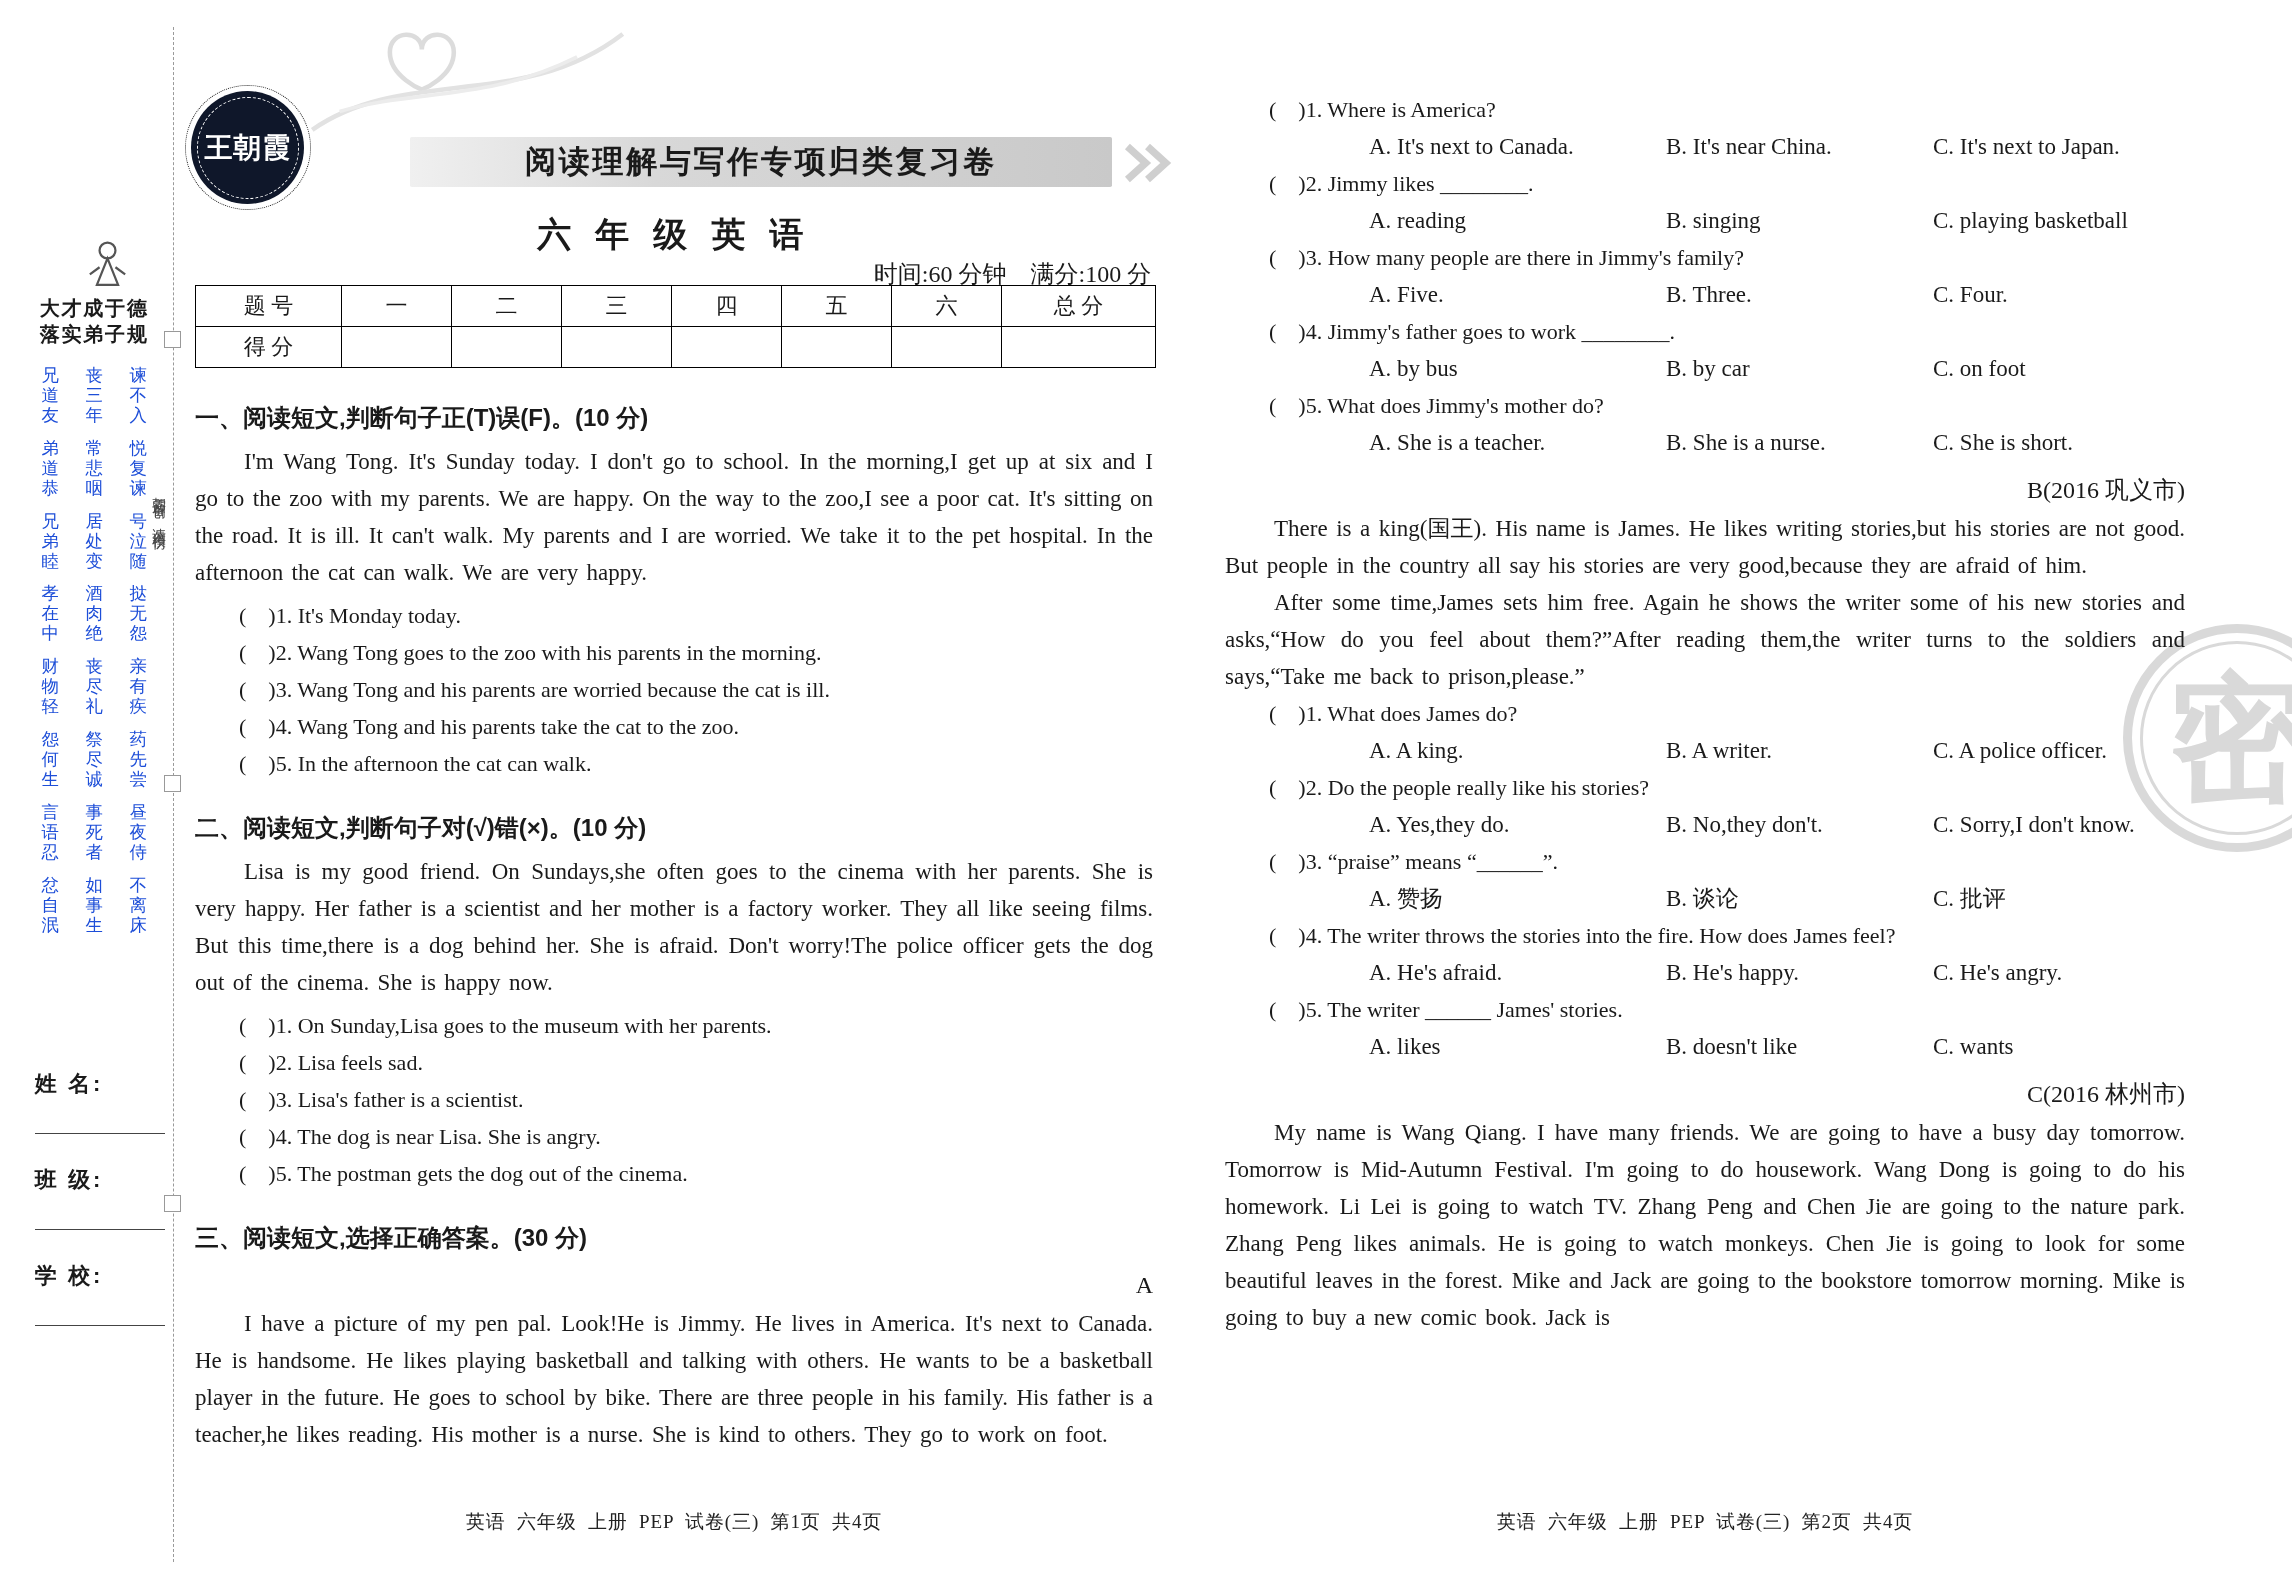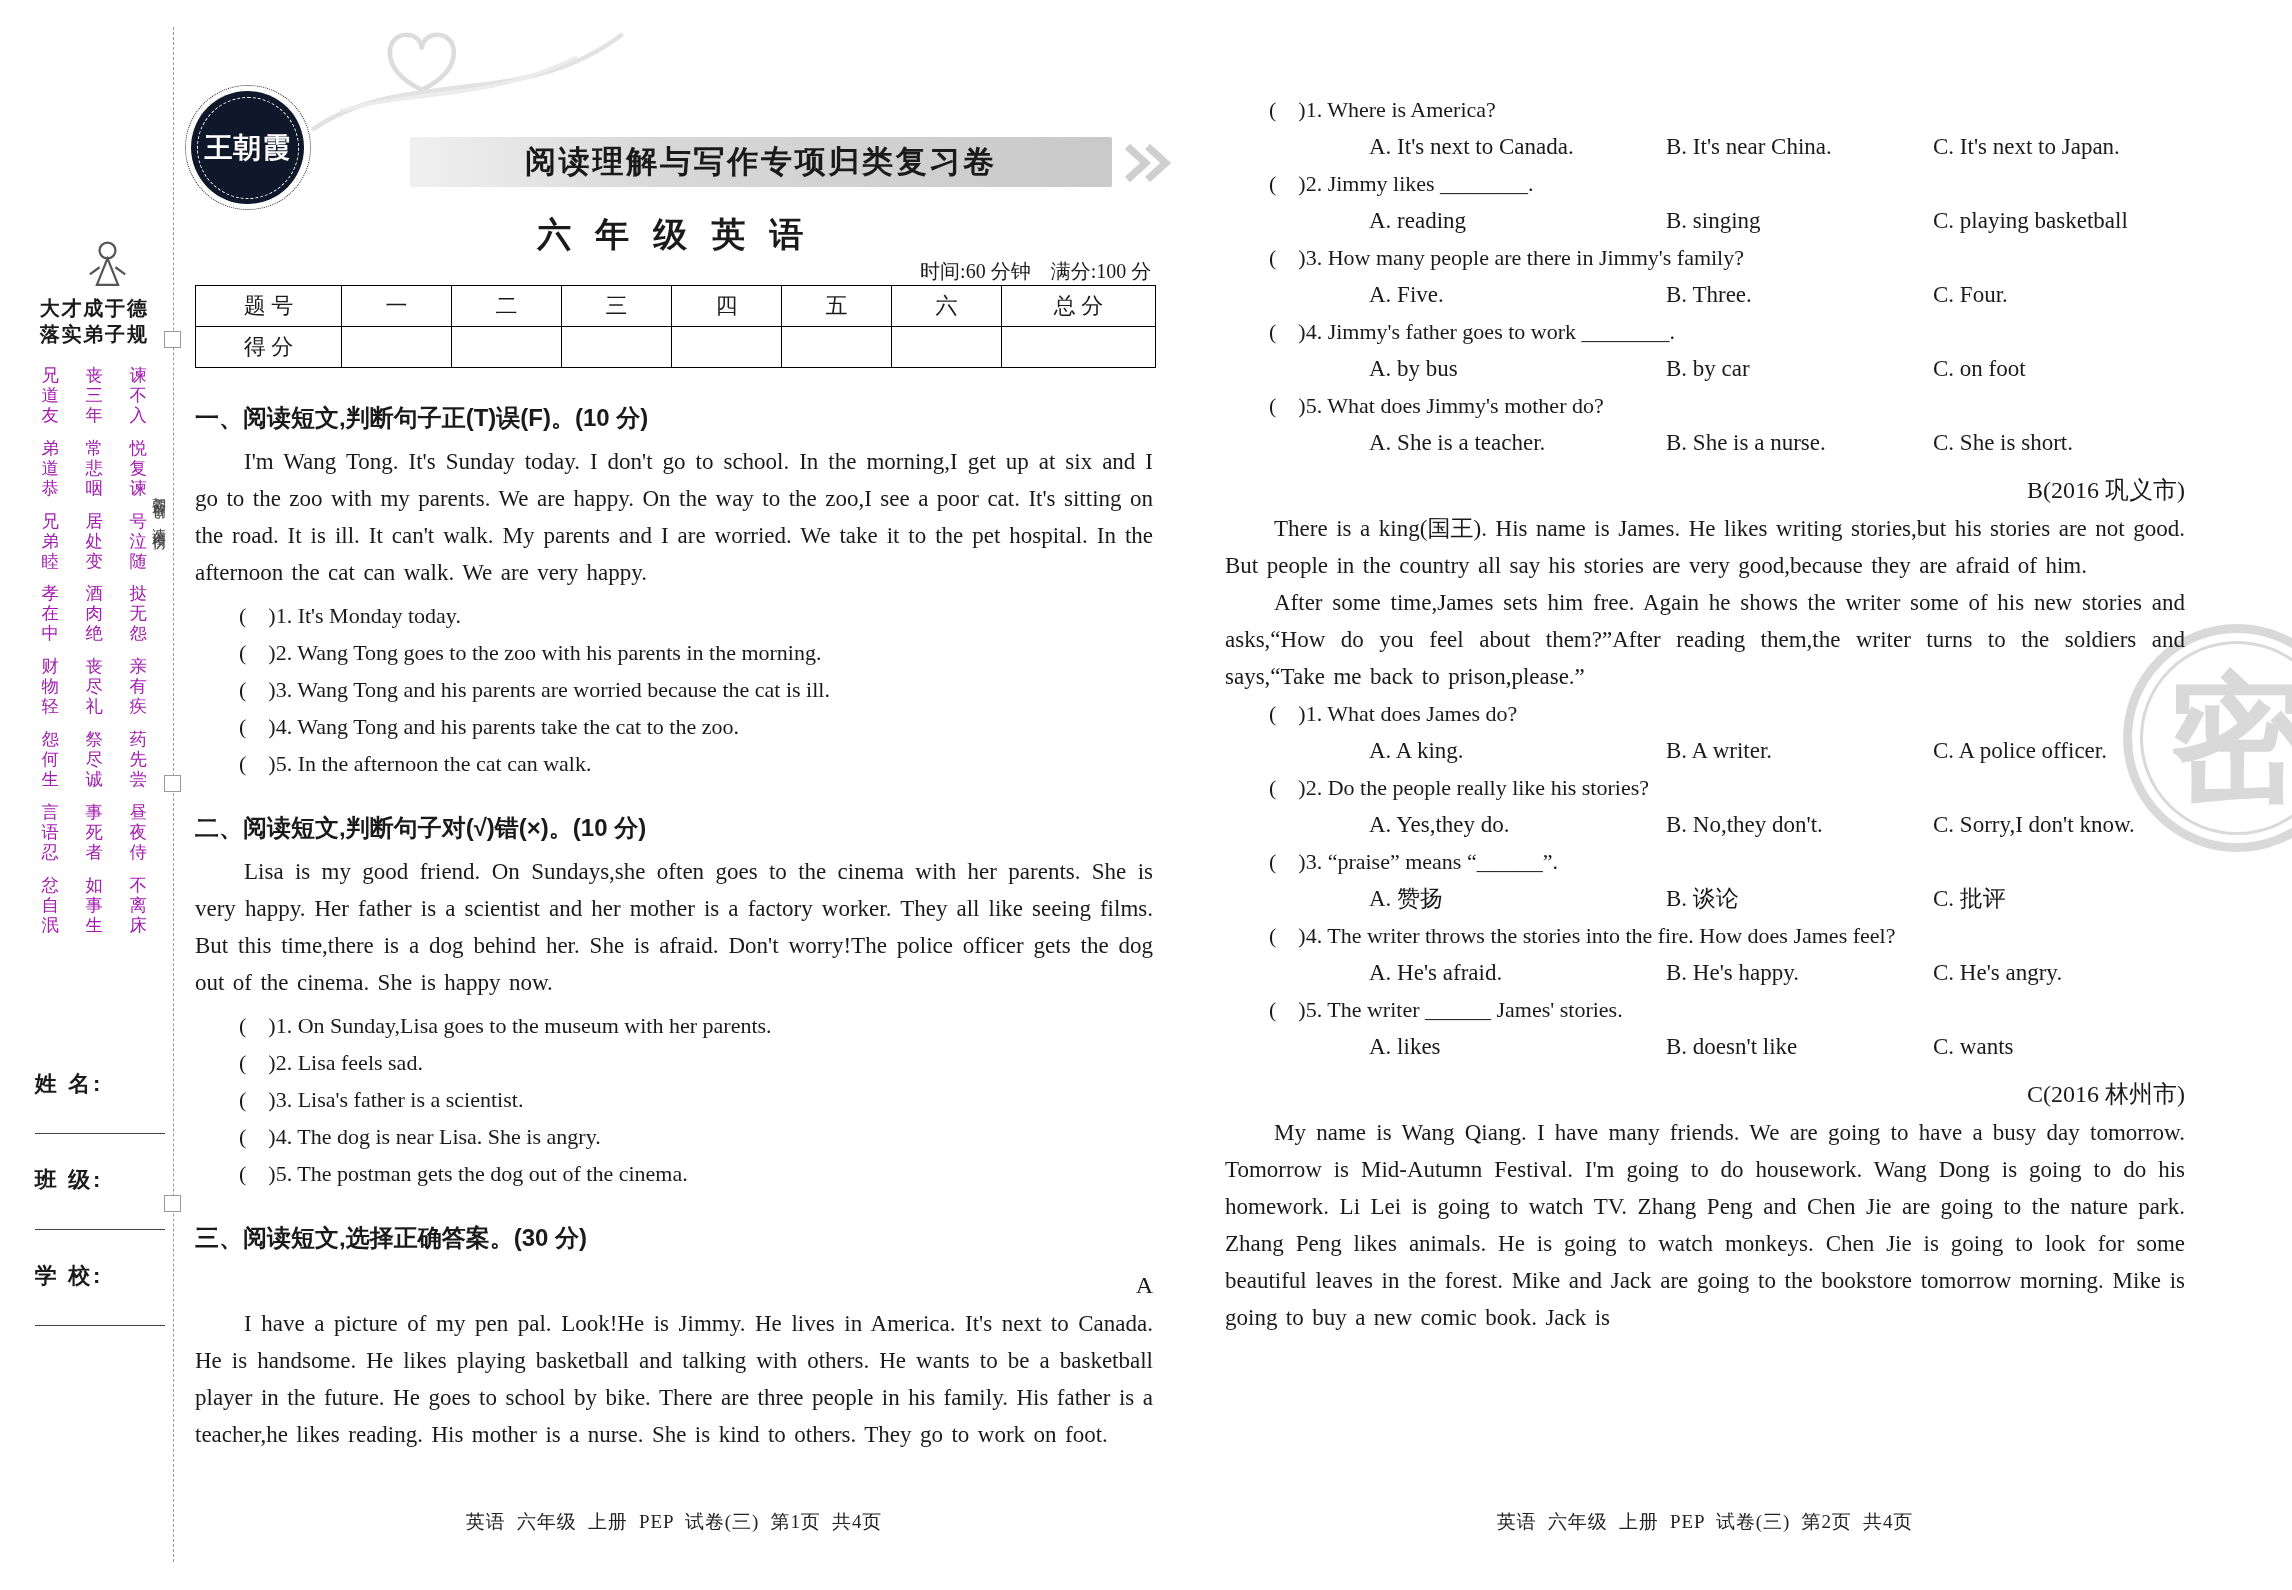--- a/index.html
+++ b/index.html
@@ -10,21 +10,21 @@
 
   
   .binding-line{position:absolute;left:173px;top:27.4px;height:1535px;border-left:1.8px dashed #9a9a9a;}
   .binding-mark{position:absolute;left:164px;width:17.4px;height:17.4px;border:0.9px solid #999;background:#fff;}
   .sidebar{position:absolute;left:25.6px;top:228px;width:137px;}
   .mascot{position:absolute;left:55px;top:11px;width:53px;height:53px;}
   .slogan{position:absolute;left:4.6px;top:68px;width:128px;text-align:center;
           font-weight:bold;font-size:20px;line-height:25.6px;letter-spacing:1.8px;}
   .motto-grid{position:absolute;left:14.6px;top:137px;width:108px;}
   .motto-row{display:flex;justify-content:space-between;margin-bottom:12.8px;}
-  .motto-cell{width:20px;font-size:17.4px;line-height:20px;word-break:break-all;text-align:center;color:#a21caf;}
+  .motto-cell{width:20px;font-size:17.4px;line-height:20px;word-break:break-all;text-align:center;color:#1d4ed8;}
   .vertical-note{position:absolute;left:124px;top:258px;display:flex;flex-direction:column;gap:20px;align-items:center;}
   .vnote{writing-mode:vertical-rl;text-orientation:upright;font-size:13.7px;letter-spacing:2.7px;color:#444;}
   .field{position:absolute;left:9.1px;width:130px;}
   .field-label{font-weight:bold;font-size:22px;letter-spacing:2.7px;}
   .field-line{border-bottom:1.8px solid #444;height:35px;}
 
   
   .page-left{position:absolute;left:195px;top:0;width:958px;z-index:2;}
   .page-right{position:absolute;left:1225px;top:91px;width:960px;z-index:2;}
 
@@ -36,21 +36,21 @@
   .logo::after{content:"";position:absolute;inset:-6.4px;border:1.8px dotted #222;border-radius:50%;}
   .logo-text{color:#fff;font-weight:bold;font-size:28px;letter-spacing:0.9px;}
   .flourish{position:absolute;left:108px;top:1.8px;z-index:1;}
   .banner{position:absolute;left:215px;top:137px;width:702px;height:50px;z-index:2;
           background:linear-gradient(90deg,#f0f0f0 0%,#d8d8d8 35%,#c9c9c9 100%);
           display:flex;align-items:center;justify-content:center;border-radius:1.8px;}
   .banner-title{font-weight:bold;font-size:31px;letter-spacing:2.7px;}
   .chevrons{position:absolute;left:925px;top:142px;}
   .subtitle{position:absolute;left:0;top:212px;width:100%;text-align:center;
             font-weight:bold;font-size:34px;letter-spacing:7.3px;}
-  .meta{position:absolute;right:1.8px;top:258px;font-size:20px;white-space:pre-wrap;}
+  .meta{position:absolute;right:1.8px;top:258px;font-size:24px;white-space:pre-wrap;}
 
   
   .score-table{width:100%;border-collapse:collapse;table-layout:fixed;}
   .score-table td{border:1.8px solid #000;height:41px;text-align:center;vertical-align:middle;
                   font-size:22px;padding:0;}
 
   
   .sec-h{font-family:"Liberation Sans","DejaVu Sans",sans-serif;font-weight:bold;
          font-size:24px;line-height:37px;margin:27.4px 0 7.3px 0;}
   .sec-h.first{margin-top:31px;}

